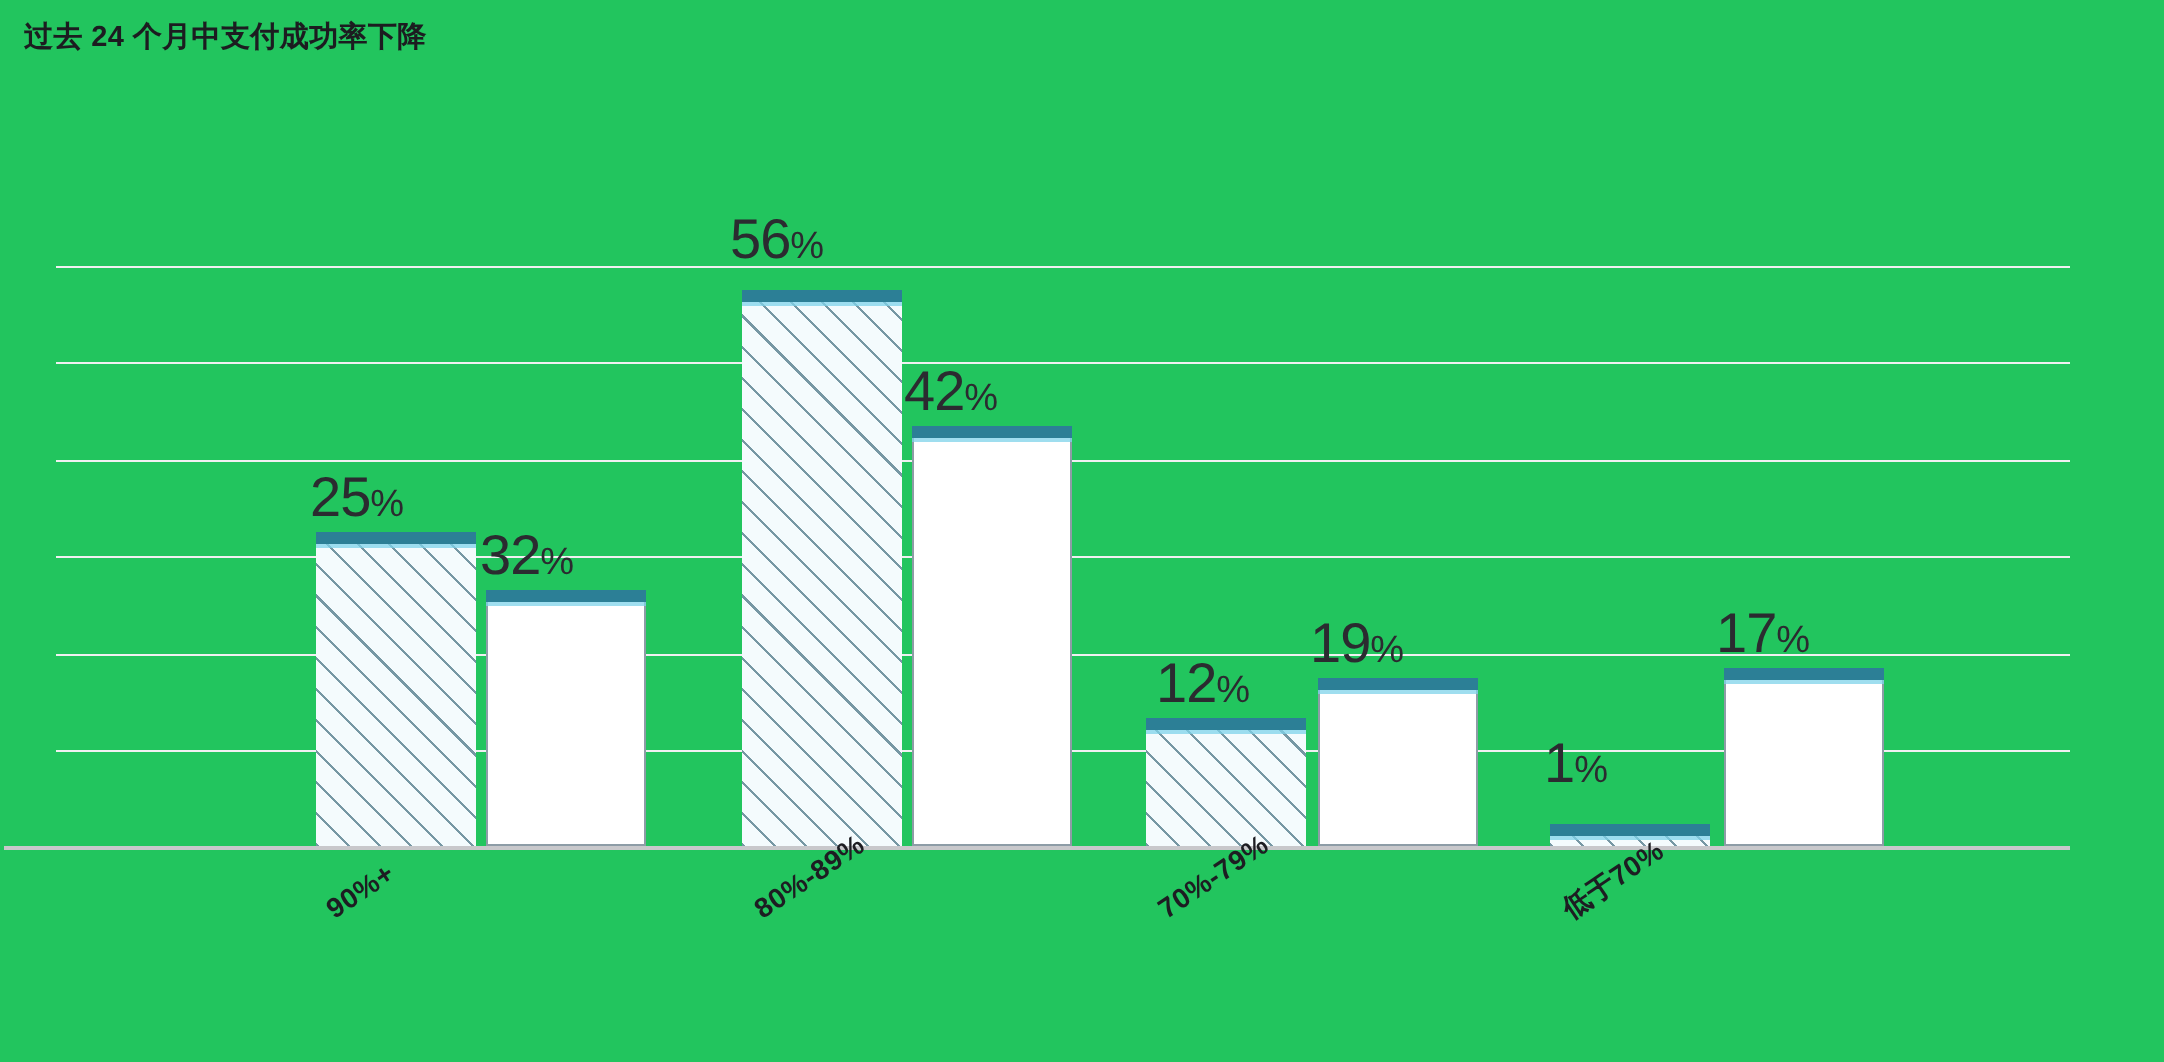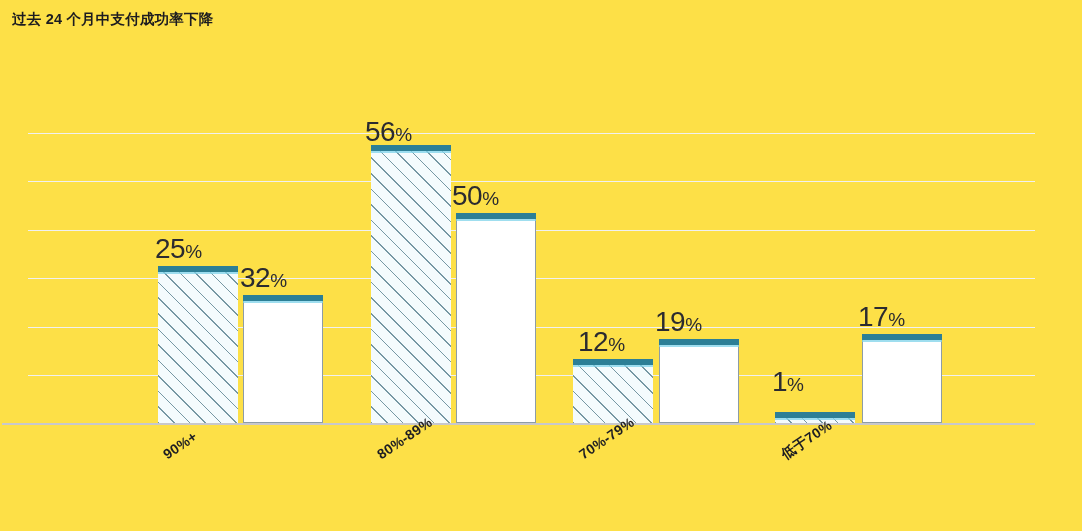--- a/index.html
+++ b/index.html
@@ -3,21 +3,21 @@
 <meta charset="utf-8">
 <style>
   html,body{margin:0;padding:0;}
   body{
     width:1082px;height:531px;
     background:#ffffff;
     font-family:"Liberation Sans","DejaVu Sans",sans-serif;
     overflow:hidden;
     position:relative;
   }
-  .page{position:absolute;inset:0;background:#fde047;}
+  .page{position:absolute;inset:0;background:#22c55e;}
 
   
   .hdr{position:absolute;left:12px;top:10px;width:700px;}
   .title{
     font-size:14.5px;font-weight:bold;color:#1c1c20;
     letter-spacing:.2px;line-height:1.35;margin:0;
     white-space:nowrap;
   }
   .subtitle{
     font-size:12.5px;font-weight:normal;color:#3a3a40;
@@ -113,26 +113,26 @@
       <div class="dlabel" style="left:155px;top:139px"><span>25</span><span class="pct">%</span></div>
 
       <div class="bar outline" style="left:243px;width:80px;height:122px;bottom:18px">
         <div class="cap"></div>
       </div>
       <div class="dlabel" style="left:240px;top:168px"><span>32</span><span class="pct">%</span></div>
 
       <div class="bar hatch" style="left:371px;width:80px;height:272px;bottom:18px">
         <div class="cap"></div>
       </div>
-      <div class="dlabel" style="left:365px;top:22px"><span>56</span><span class="pct">%</span></div>
+      <div class="dlabel" style="left:365px;top:10px"><span>56</span><span class="pct">%</span></div>
 
       <div class="bar outline" style="left:456px;width:80px;height:204px;bottom:18px">
         <div class="cap"></div>
       </div>
-      <div class="dlabel" style="left:452px;top:86px"><span>50</span><span class="pct">%</span></div>
+      <div class="dlabel" style="left:452px;top:86px"><span>42</span><span class="pct">%</span></div>
 
       <div class="bar hatch" style="left:573px;width:80px;height:58px;bottom:18px">
         <div class="cap"></div>
       </div>
       <div class="dlabel" style="left:578px;top:232px"><span>12</span><span class="pct">%</span></div>
 
       <div class="bar outline" style="left:659px;width:80px;height:78px;bottom:18px">
         <div class="cap"></div>
       </div>
       <div class="dlabel" style="left:655px;top:212px"><span>19</span><span class="pct">%</span></div>

